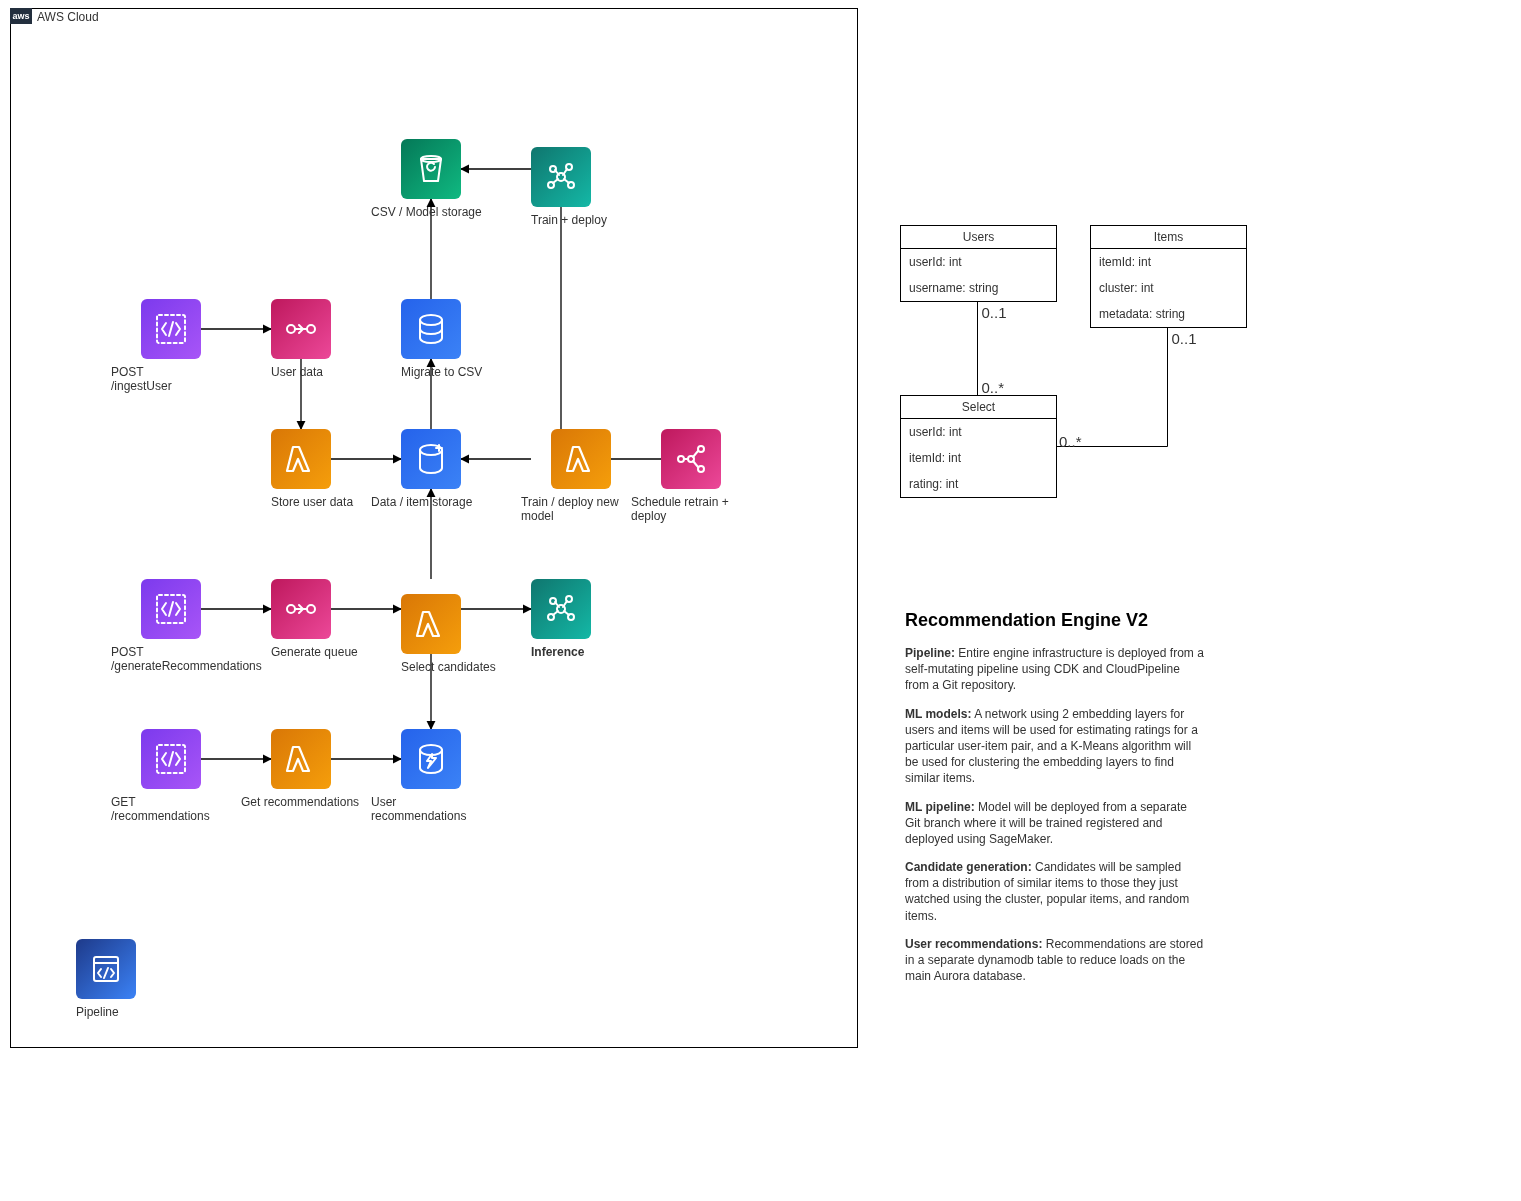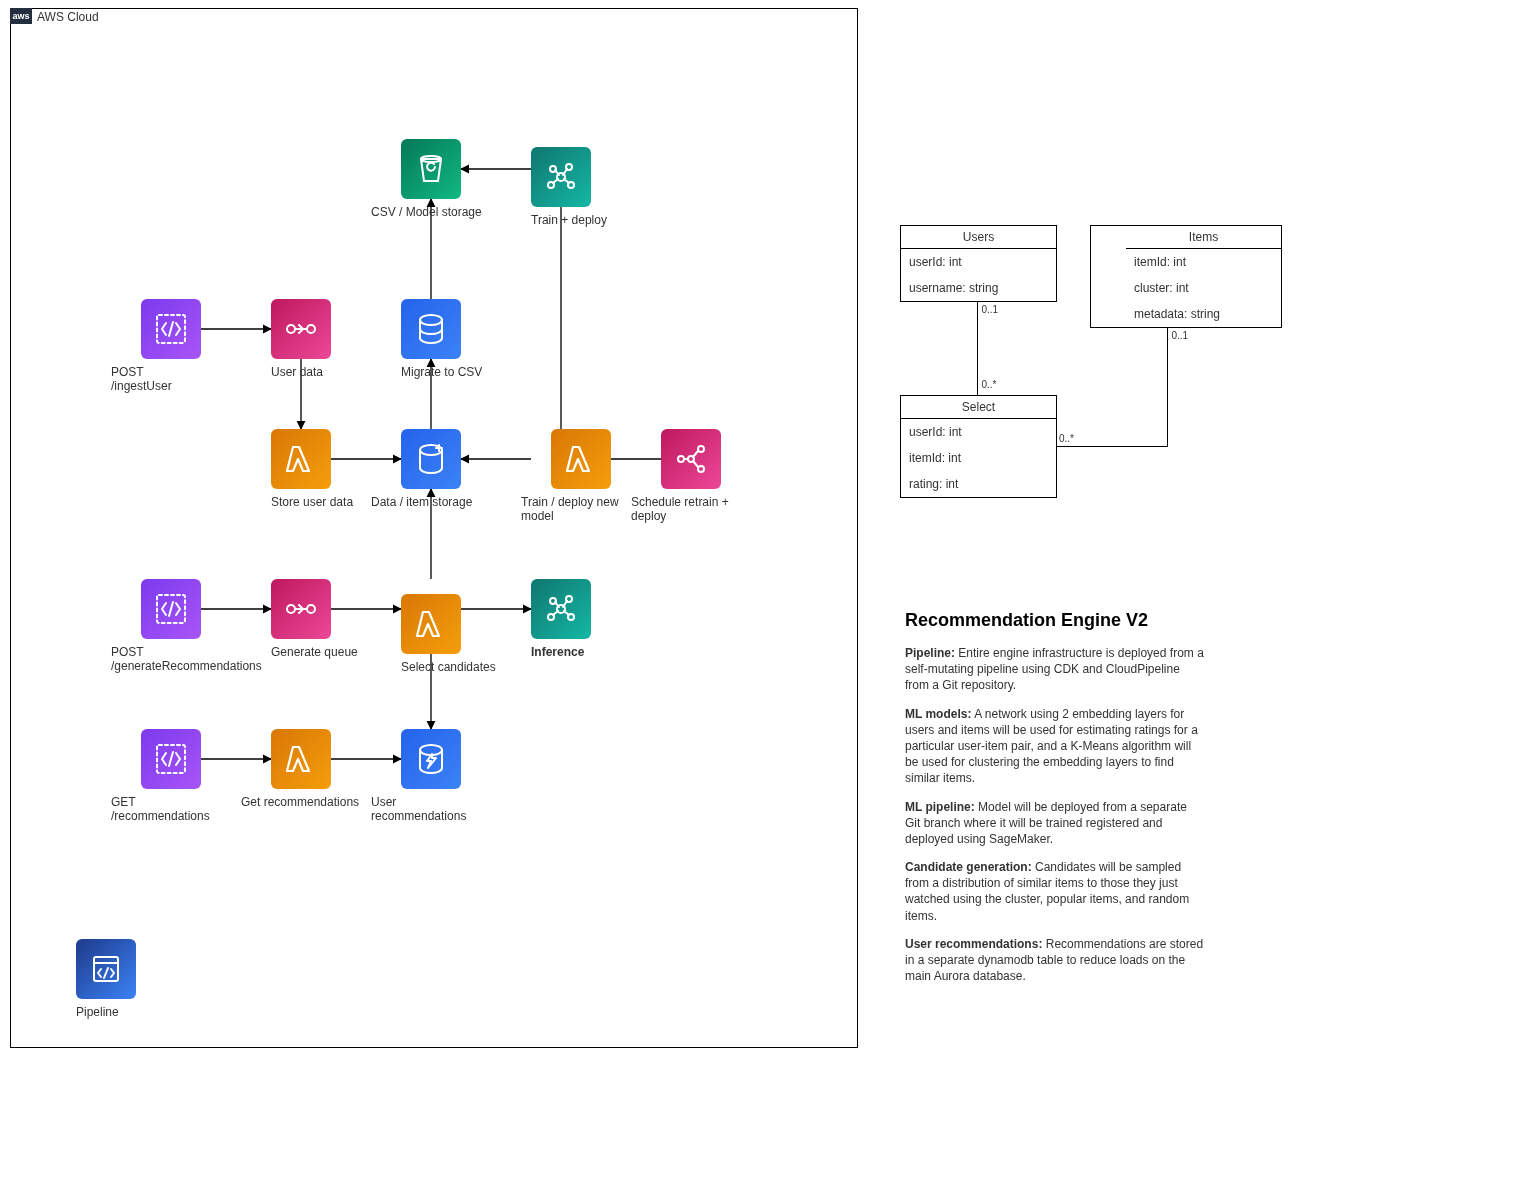--- a/index.html
+++ b/index.html
@@ -112,21 +112,21 @@
   .er-title {
     border-bottom: 1px solid #000;
     text-align: center;
     padding: 4px 0;
   }
   .er-field {
     padding: 6px 8px;
   }
   .er-mult {
     position: absolute;
-    font-size: 10px;
+    font-size: 15px;
   }
 
   
   .doc {
     position: absolute;
     width: 300px;
   }
   .doc h2 {
     font-size: 18px;
     margin: 0 0 14px 0;
@@ -358,21 +358,21 @@
   <div class="er" id="er" style="left: 900px; top: 225px;">
     <svg class="connector" id="er-lines" width="360" height="320">
         <polyline points="77.5 77 77.5 170" stroke="#000" fill="none" stroke-width="1"></polyline>
         <polyline points="267.5 103 267.5 221.5 155 221.5" stroke="#000" fill="none" stroke-width="1"></polyline>
       </svg>
   <div class="er-box" style="left: 0px; top: 0px; width: 155px;">
         <div class="er-title">Users</div>
         <div class="er-field">userId: int</div>
         <div class="er-field">username: string</div>
       </div>
-      <div class="er-box" style="left: 190px; top: 0px; width: 155px; padding-left: 35px;">
+      <div class="er-box" style="left: 190px; top: 0px; width: 155px;">
         <div class="er-title">Items</div>
         <div class="er-field">itemId: int</div>
         <div class="er-field">cluster: int</div>
         <div class="er-field">metadata: string</div>
       </div>
       <div class="er-box" style="left: 0px; top: 170px; width: 155px;">
         <div class="er-title">Select</div>
         <div class="er-field">userId: int</div>
         <div class="er-field">itemId: int</div>
         <div class="er-field">rating: int</div>

